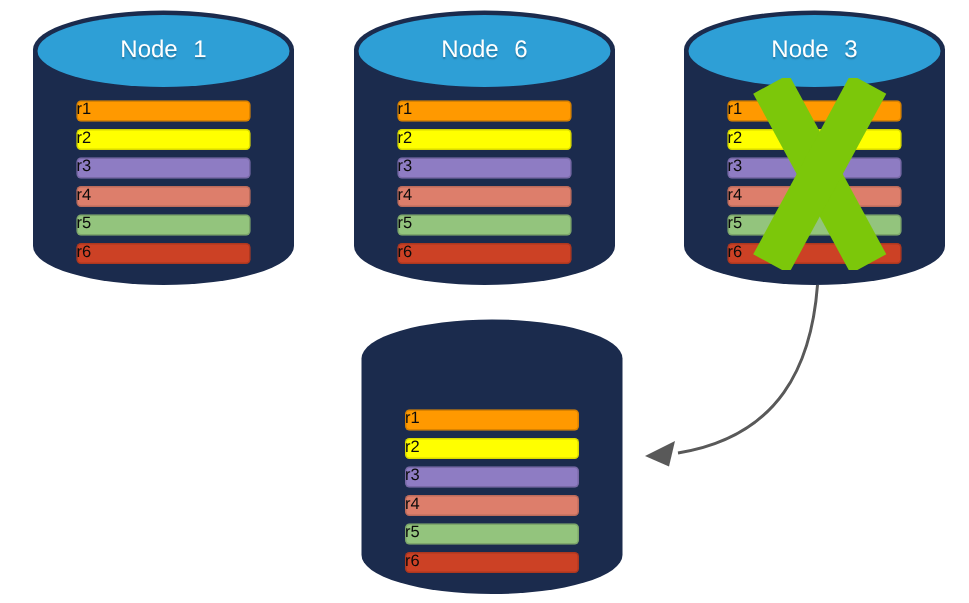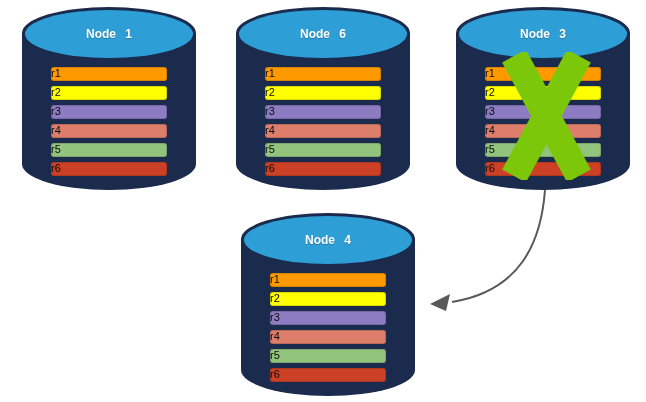--- a/index.html
+++ b/index.html
@@ -15,21 +15,21 @@
     border-radius:50% / 26px;
   }
   .cyl-top{
     position:absolute;left:3px;right:3px;top:3px;height:48px;
     background:var(--cylinder-top,#2E9FD6);
     border-radius:50%;
     display:flex;align-items:center;justify-content:center;
   }
   .node-title{
     color:var(--title-text,#FFFFFF);
-    font-size:12px;font-weight:bold;word-spacing:6px;
+    font-size:16px;font-weight:normal;word-spacing:6px;
     text-shadow:0 1px 1px rgba(0,0,0,0.25);
   }
   .rows{position:absolute;left:29px;right:29px;top:60px;}
   .row{
     height:14px;margin-bottom:5px;border-radius:3px;
     font-size:11px;font-weight:normal;line-height:13px;text-align:left;
     color:var(--row-text,#0B0B0B);
     box-shadow:inset 0 0 0 1px rgba(0,0,0,0.15);
   }
   .x-overlay{position:absolute;left:42px;top:45px;width:97px;height:128px;}
@@ -84,23 +84,20 @@
       <div class="row" style="background: rgb(204, 65, 37);">r6</div>
     </div>
     <svg class="x-overlay" viewBox="0 0 97 128">
       <line x1="16" y1="4" x2="81" y2="124" stroke="var(--x-mark,#7CC70A)" stroke-width="27" stroke-linecap="butt"></line>
       <line x1="81" y1="4" x2="16" y2="124" stroke="var(--x-mark,#7CC70A)" stroke-width="27" stroke-linecap="butt"></line>
     </svg>
   </div>
 
   <div class="node" style="left:241px;top:213px;">
     <div class="cyl-body"></div>
-    <div class="cyl-top">
-      <span class="node-title">Node 4</span>
-    </div>
     <div class="rows">
       <div class="row" style="background: rgb(255, 153, 0);">r1</div>
       <div class="row" style="background: rgb(255, 255, 0);">r2</div>
       <div class="row" style="background: rgb(142, 124, 195);">r3</div>
       <div class="row" style="background: rgb(221, 126, 107);">r4</div>
       <div class="row" style="background: rgb(147, 196, 125);">r5</div>
       <div class="row" style="background: rgb(204, 65, 37);">r6</div>
     </div>
   </div>
 

